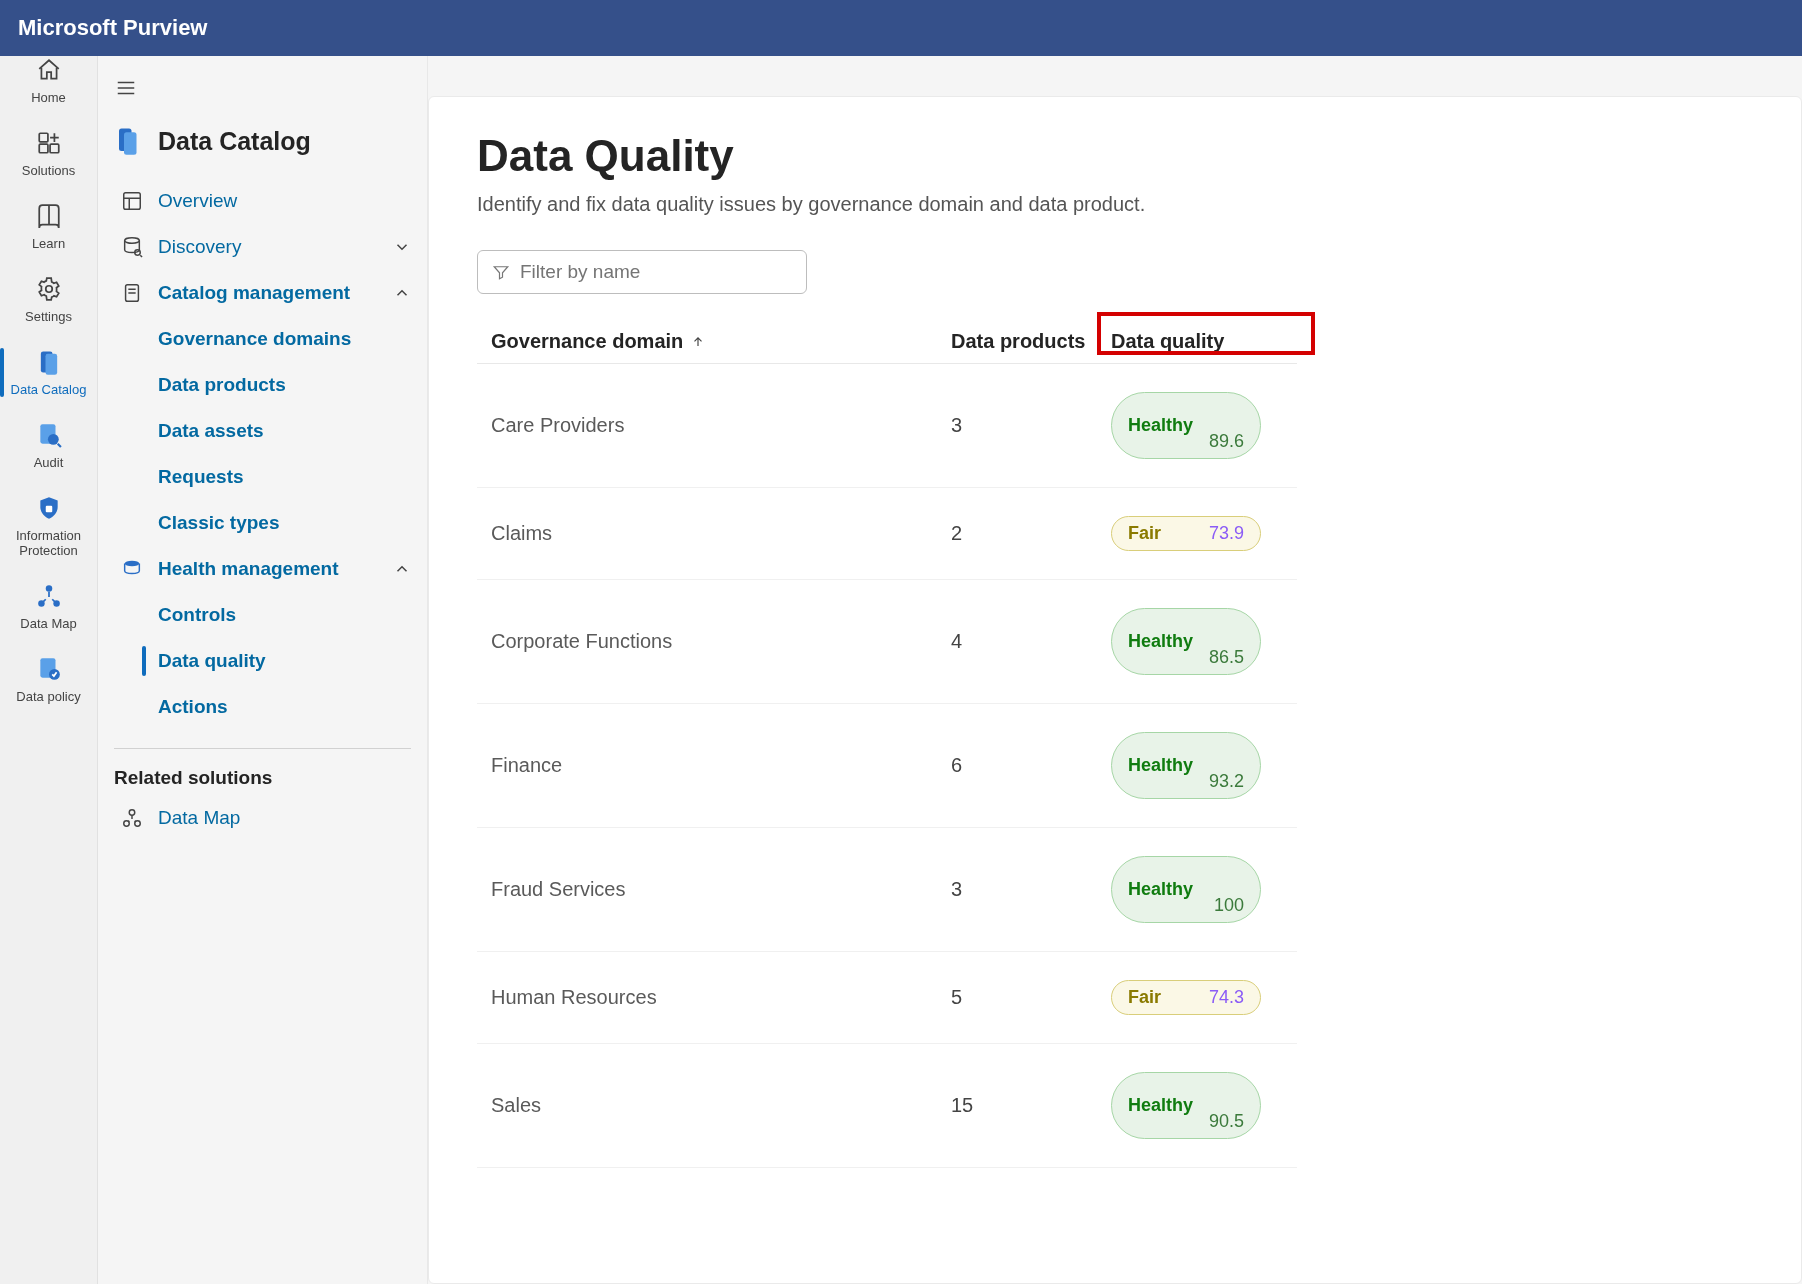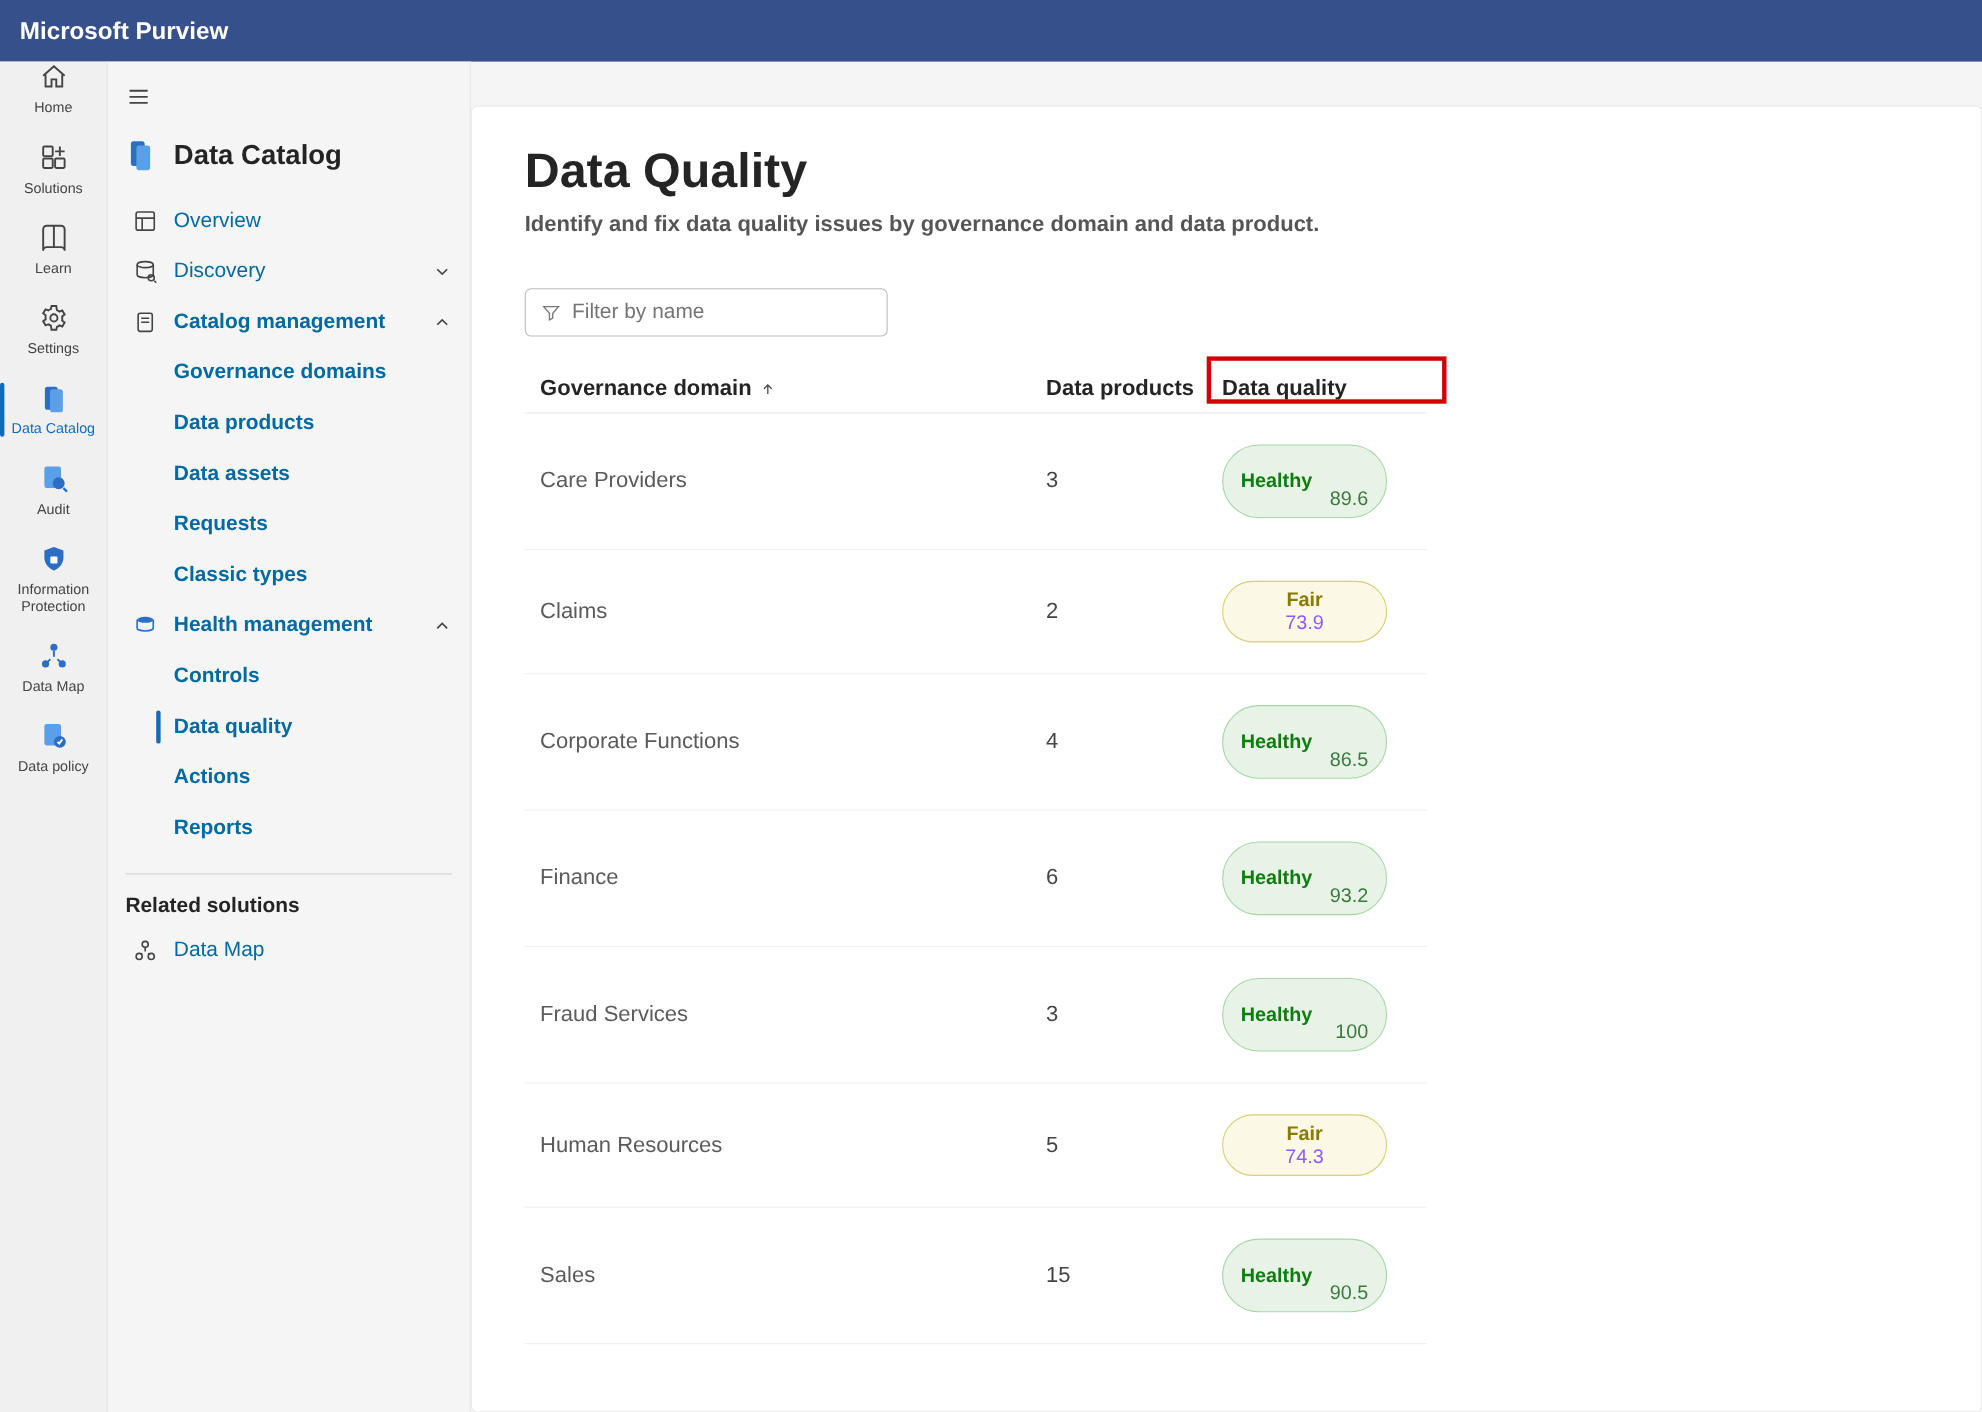--- a/index.html
+++ b/index.html
@@ -25,34 +25,34 @@
   .nav li.bold { font-weight:600; }
   .nav li.sub { padding-left: 60px; font-size:19px; font-weight:700; }
   .nav li.sub.active { font-weight:600; }
   .nav li.sub.active::before { content:""; position:absolute; left:44px; top:8px; bottom:8px; width:4px; background:#0f6cbd; border-radius:2px; }
   .divider { height:1px; background:#d1d1d1; margin: 18px 16px; }
   .related-h { font-size:19px; font-weight:600; padding: 0 16px 6px 16px; }
   
   .main { flex:1; padding: 40px 0 0 0; min-width:0; }
   .card { background:#fff; border:1px solid #eaeaea; border-radius:6px; margin-left:0; padding: 34px 48px; height: calc(100% - 0px); overflow:auto; }
   .page-title { font-size:44px; font-weight:600; margin-bottom:12px; }
-  .page-sub { font-size:20px; color:#555; margin-bottom:46px;font-weight:bold; }
+  .page-sub { font-size:20px; color:#555; margin-bottom:34px; }
   .filter-box { display:flex; align-items:center; gap:10px; border:1px solid #bdbdbd; border-radius:6px; padding: 10px 14px; width: 330px; color:#777; font-size:19px; margin-bottom:26px; }
   .filter-box input { border:none; outline:none; font-size:19px; flex:1; background:transparent; }
   .table { width: 820px; }
   .thead { display:flex; font-weight:600; font-size:20px; padding: 10px 14px; border-bottom:1px solid #e8e8e8; }
   .col-domain { flex: 0 0 460px; display:flex; align-items:center; gap:8px; }
   .col-prod { flex: 0 0 160px; }
   .col-qual { flex: 0 0 180px; }
   .trow { display:flex; align-items:center; font-size:20px; color:#444; padding: 28px 14px; border-bottom:1px solid #f0f0f0; }
   .trow .col-domain { color:#5a5a5a; }
   .pill { display:inline-flex; align-items:center; justify-content:space-between; border-radius:999px; padding: 6px 16px; min-width: 150px; font-size:18px; font-weight:600; }
   .pill.healthy { background:#e8f3e8; border:1px solid #a6d6a6; color:#107c10; }
   .pill.healthy .pv { color:#3b7a3b; font-weight:400;margin-top:32px; }
-  .pill.fair { background:#fbf8e6; border:1px solid #d9ce7a; color:#8a7a00;flex-direction:column; }
+  .pill.fair { background:#fbf8e6; border:1px solid #d9ce7a; color:#8a7a00; }
   .pill.fair .pv { color:#8b5cf6; font-weight:400; }
   .dq-highlight { position:relative; }
   .dq-highlight::after { content:""; position:absolute; left:-14px; right:-24px; top:-18px; bottom:-2px; border:4px solid #d40000; pointer-events:none; }
   svg { display:block; }
 </style>
 </head>
 <body>
 
 <div class="app">
   <div class="topbar">
@@ -234,23 +234,20 @@
             </span>
         </li>
         <li class="sub">
             <span>Controls</span>
           </li>
         <li class="sub active">
             <span>Data quality</span>
           </li>
         <li class="sub">
             <span>Actions</span>
-          </li>
-        <li class="sub">
-            <span>Reports</span>
           </li>
       </ul>
       <div class="divider"></div>
       <div class="related-h">Related solutions</div>
       <ul class="nav">
         <li>
           <span class="navicon">
               <svg width="22" height="22" viewBox="0 0 24 24" fill="none" stroke="#444" stroke-width="1.6">
                 <circle cx="6" cy="18" r="3"></circle>
                 <circle cx="18" cy="18" r="3"></circle>

